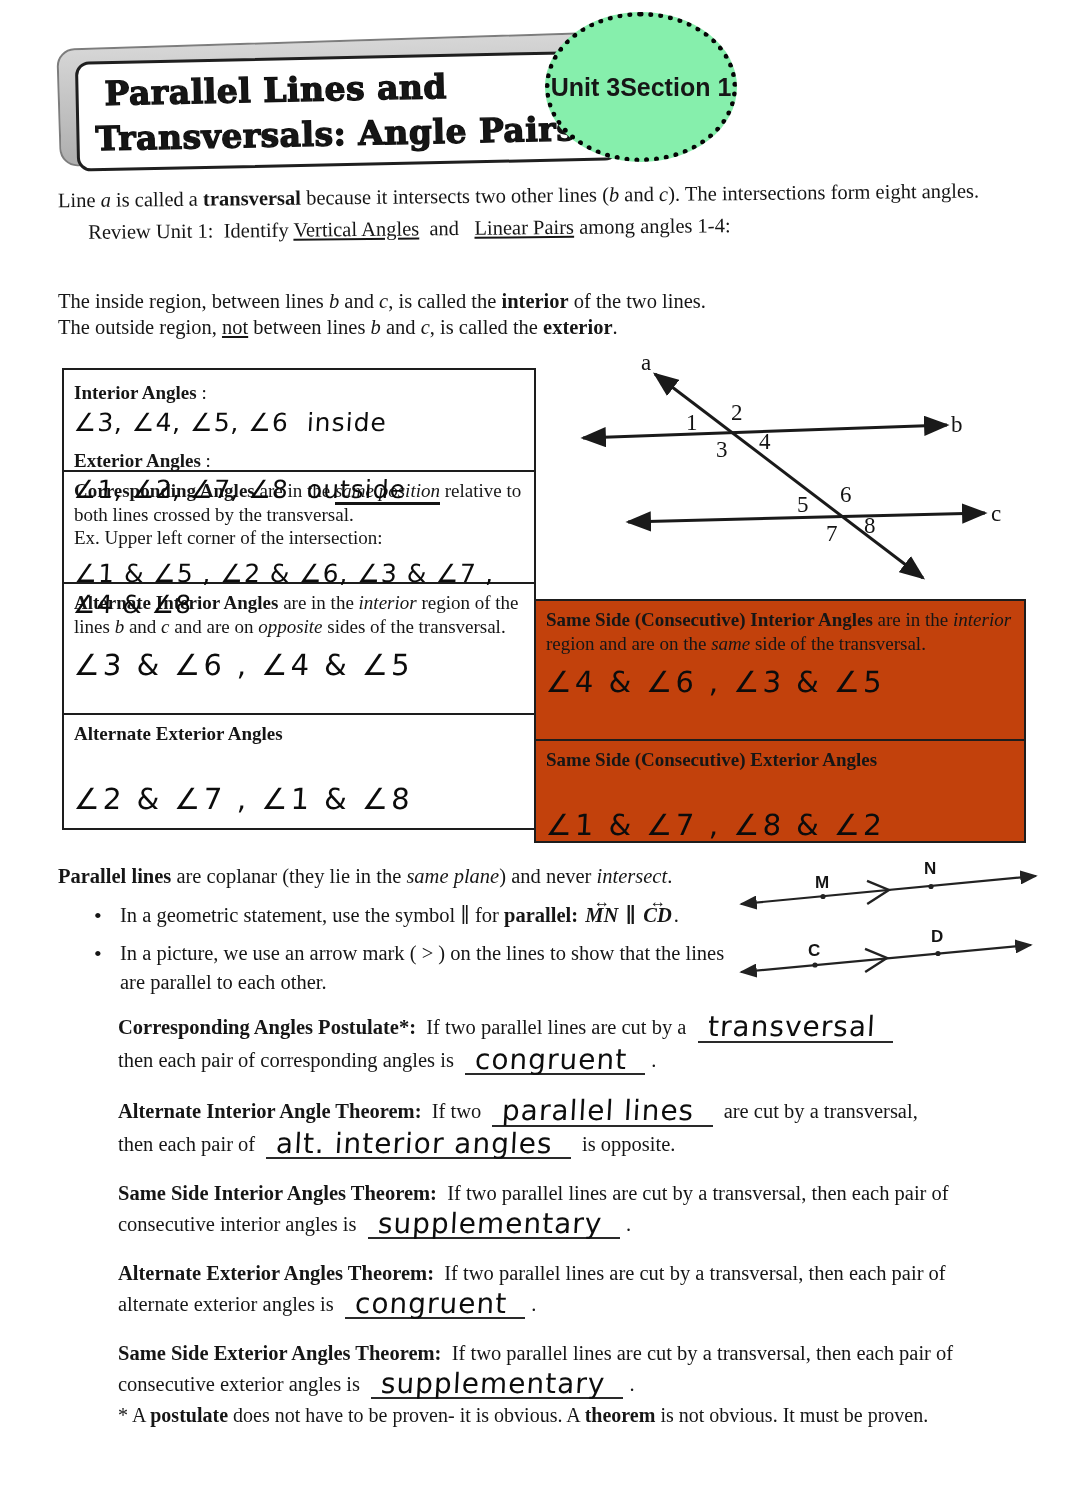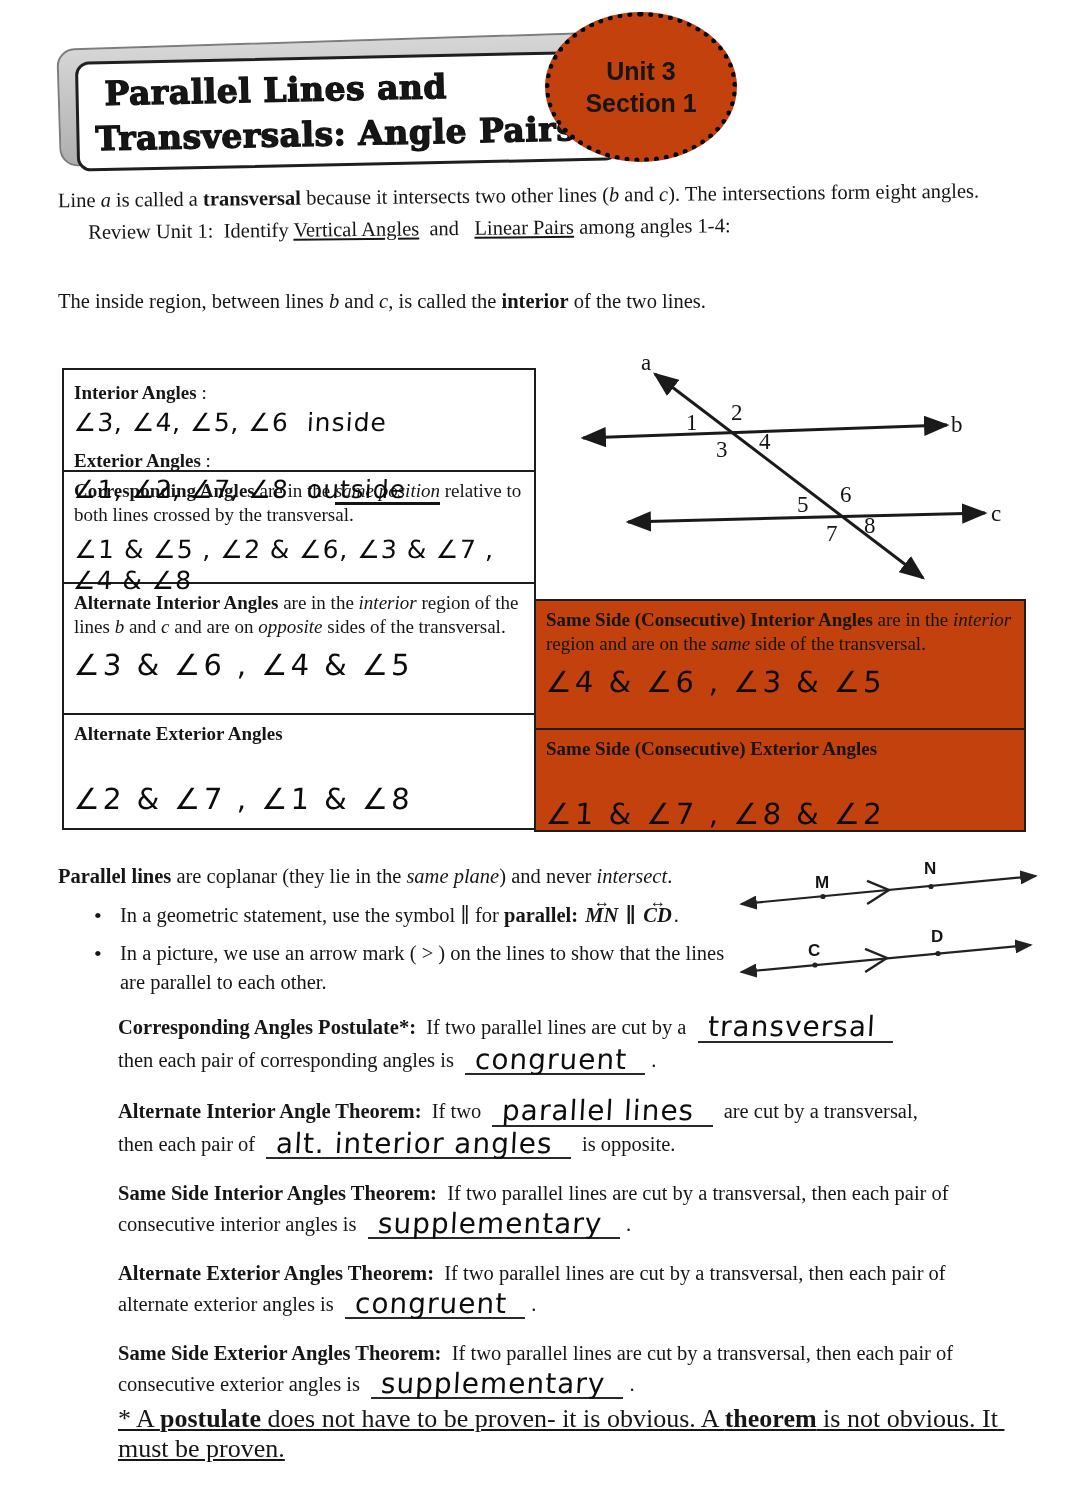--- a/index.html
+++ b/index.html
@@ -25,40 +25,40 @@
   .title-shadow { position:absolute; left:58px; top:40px; width:562px; height:118px;
     background:linear-gradient(180deg,#d6d6d6,#aeaeae); border:2px solid #7d7d7d;
     border-radius:18px; transform:rotate(-1.8deg); z-index:1; }
   .title-box { position:absolute; left:76px; top:56px; width:542px; height:110px;
     background:#ffffff; border:3px solid #1f1f1f; border-radius:14px;
     transform:rotate(-1.2deg); z-index:2; padding:8px 0 0 26px; }
   .title-line { font-family:"DejaVu Serif",serif; font-weight:800; font-size:33px; line-height:1.35;
     -webkit-text-stroke:1.3px #101010; letter-spacing:0.5px; }
   .title-line2 { margin-left:-10px; }
   .unit-badge { position:absolute; left:545px; top:12px; width:192px; height:150px;
-    background:#c2410c; border:5px dotted #050505; border-radius:50%; z-index:3;
-    display:flex; flex-direction:column; align-items:center; justify-content:center;
+    background:#86efac; border:5px dotted #050505; border-radius:50%; z-index:3;
+    display:flex; flex-direction:row; align-items:center; justify-content:center;
     font-family:"Liberation Sans","DejaVu Sans",sans-serif; font-weight:bold; font-size:25px; line-height:1.3; }
 
   
   .intro { position:absolute; left:58px; top:180px; width:990px; font-size:20.5px; line-height:1.55; transform:rotate(-0.6deg); }
   .intro-line2 { margin-left:30px; }
   .regions { position:absolute; left:58px; top:288px; width:780px; font-size:20.5px; line-height:1.28; }
 
   
   .tbl-left { position:absolute; left:62px; top:368px; width:474px; border:2px solid #1d1d1d; background:#fff; }
   .tbl-right { position:absolute; left:534px; top:599px; width:492px; border:2px solid #1d1d1d; background:#c2410c; }
   .cell { padding:7px 10px; font-size:19px; line-height:1.24; }
   .cell + .cell { border-top:2px solid #1d1d1d; }
   .c-a { height:100px; }
   .c-b { height:112px; }
   .c-c { height:131px; }
   .c-d { height:115px; }
   .c-e { height:127px; }
-  .c-f { height:102px; }
+  .c-f { height:102px;margin-top:11px; }
   .cell-line { margin-top:4px; }
   .cell-line + .cell-line { margin-top:13px; }
   .hw { font-family:"DejaVu Sans",sans-serif; white-space:pre-wrap; color:#0c0c0c; display:inline-block; transform:skewX(-3deg); }
   .hw-a { font-size:25px; letter-spacing:1px; position:relative; top:2px; }
   .hw-corr { font-size:25px; letter-spacing:1px; margin-top:8px; }
   .hw-pair { font-size:29px; letter-spacing:3px; margin-top:10px; }
   .hw-gap { margin-top:36px; }
 
   
   .t-diagram { position:absolute; left:555px; top:352px; z-index:0; }
@@ -68,21 +68,21 @@
   .svg-sans { font-family:"Liberation Sans","DejaVu Sans",sans-serif; font-size:17px; font-weight:600; }
 
   
   .parallel { position:absolute; left:58px; top:862px; width:700px; font-size:20.5px; line-height:1.4; }
   .bullets { margin-top:9px; margin-left:34px; width:648px; }
   .bullet { position:relative; padding-left:28px; margin-top:10px; }
   .bullet::before { content:"\2022"; position:absolute; left:2px; top:0; font-size:22px; }
 
   
   .theorem { position:absolute; left:118px; width:932px; font-size:20.5px; line-height:1.3; }
-  .footnote { position:absolute; left:118px; top:1404px; width:932px; font-size:26px;text-decoration:underline; }
+  .footnote { position:absolute; left:118px; top:1404px; width:932px; font-size:20px; }
 </style>
 </head>
 <body>
 
 <div class="page">
 
   <div class="title-shadow"></div>
   <div class="title-box">
     <div class="title-line">Parallel Lines and</div>
     <div class="title-line title-line2">Transversals: Angle Pairs</div>
@@ -92,20 +92,21 @@
     <div>Section 1</div>
   </div>
 
   <div class="intro">
     <div class="rich"><span>Line </span><span class="seg-i">a</span><span> is called a </span><span class="seg-b">transversal</span><span> because it intersects two other lines (</span><span class="seg-i">b</span><span> and </span><span class="seg-i">c</span><span>). The intersections form eight angles.</span></div>
     <div class="rich intro-line2"><span>Review Unit 1:  Identify </span><span class="seg-u">Vertical Angles</span><span>  and   </span><span class="seg-u">Linear Pairs</span><span> among angles 1-4:</span></div>
   </div>
 
   <div class="regions">
     <div class="rich"><span>The inside region, between lines </span><span class="seg-i">b</span><span> and </span><span class="seg-i">c</span><span>, is called the </span><span class="seg-b">interior</span><span> of the two lines.</span></div>
+    <div class="rich"><span>The outside region, </span><span class="seg-u">not</span><span> between lines </span><span class="seg-i">b</span><span> and </span><span class="seg-i">c</span><span>, is called the </span><span class="seg-b">exterior</span><span>.</span></div>
   </div>
 
   <svg class="t-diagram" width="480" height="248" viewBox="0 0 480 248">
     <defs>
       <marker id="arw" viewBox="0 0 10 8" refX="9" refY="4" markerWidth="8.5" markerHeight="6.8" orient="auto-start-reverse">
         <path d="M0,0 L10,4 L0,8 z" fill="#1a1a1a"></path>
       </marker>
     </defs>
     <line x1="100" y1="22" x2="368" y2="226" stroke="#1a1a1a" stroke-width="3" marker-start="url(#arw)" marker-end="url(#arw)"></line>
     <line x1="28" y1="86" x2="392" y2="73" stroke="#1a1a1a" stroke-width="3" marker-start="url(#arw)" marker-end="url(#arw)"></line>
@@ -128,21 +129,21 @@
       <div class="cell-line">
         <span class="rich"><span class="seg-b">Interior Angles</span><span> : </span></span>
         <span class="hw hw-a">∠3, ∠4, ∠5, ∠6  inside</span>
       </div>
       <div class="cell-line">
         <span class="rich"><span class="seg-b">Exterior Angles</span><span> : </span></span>
         <span class="hw hw-a">∠1, ∠2, ∠7, ∠8  outside</span>
       </div>
     </div>
     <div class="cell c-b">
-      <div class="rich"><span class="seg-b">Corresponding Angles</span><span> are in the </span><span class="seg-i seg-u2">same position</span><span> relative to both lines crossed by the transversal.</span><br></div>
+      <div class="rich"><span class="seg-b">Corresponding Angles</span><span> are in the </span><span class="seg-i seg-u2">same position</span><span> relative to both lines crossed by the transversal.</span><br><span>Ex. Upper left corner of the intersection:</span></div>
       <div class="hw hw-corr">∠1 &amp; ∠5 , ∠2 &amp; ∠6, ∠3 &amp; ∠7 , ∠4 &amp; ∠8</div>
     </div>
     <div class="cell c-c">
       <div class="rich"><span class="seg-b">Alternate Interior Angles</span><span> are in the </span><span class="seg-i">interior</span><span> region of the lines </span><span class="seg-i">b</span><span> and </span><span class="seg-i">c</span><span> and are on </span><span class="seg-i">opposite</span><span> sides of the transversal.</span></div>
       <div class="hw hw-pair">∠3 &amp; ∠6 , ∠4 &amp; ∠5</div>
     </div>
     <div class="cell c-d">
       <div class="rich"><span class="seg-b">Alternate Exterior Angles</span></div>
       <div class="hw hw-pair hw-gap">∠2 &amp; ∠7 , ∠1 &amp; ∠8</div>
     </div>

